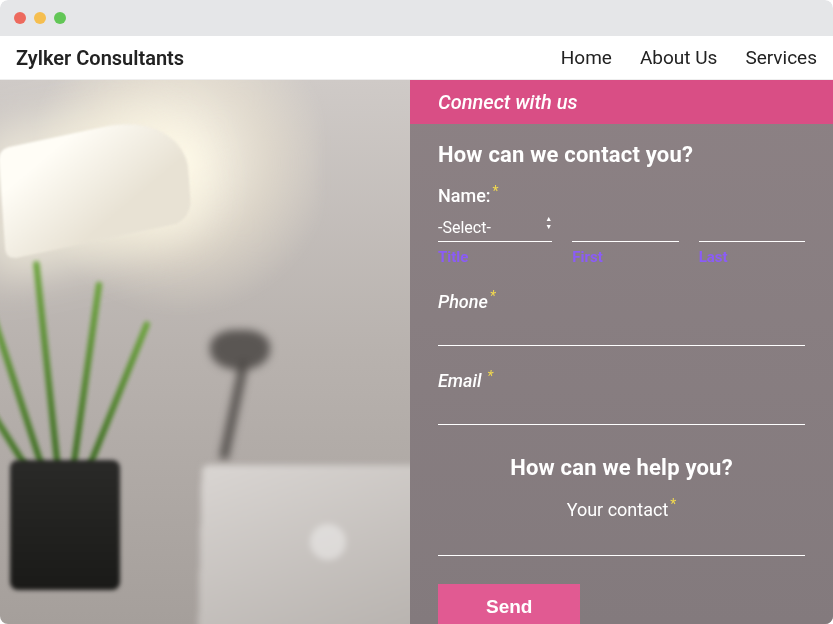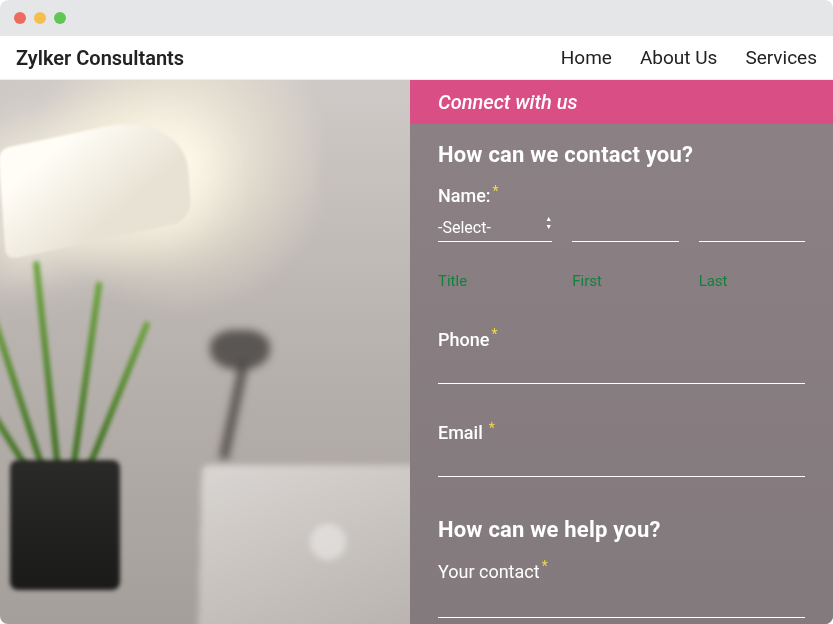--- a/index.html
+++ b/index.html
@@ -109,21 +109,21 @@
   font-size: 20px;
   font-weight: 500;
   padding: 10px 28px;
   font-style: italic;
 }
 .form-body { padding: 18px 28px 22px 28px; color: #fff; flex:1; }
 .section-title { font-size: 22px; font-weight: 700; margin-bottom: 16px; letter-spacing: 0.2px; }
 .label { font-size: 18px; font-weight: 500; margin-bottom: 6px; display:inline-block;}
 .req { color: #f2d94e; font-size: 14px; margin-left: 2px; vertical-align: super; }
 .name-row { display: flex; gap: 20px; align-items: flex-end; margin-top: 2px; }
-.name-col { display: flex; flex-direction: column; gap: 24px; }
+.name-col { display: flex; flex-direction: column; }
 .name-col.title-col { width: 116px; }
 .name-col.first-col { width: 108px; }
 .name-col.last-col { width: 108px; }
 .sel-wrap { position:relative; }
 .sel {
   background: transparent;
   border: none;
   border-bottom: 1.5px solid #fff;
   color: #fff;
   font-size: 16px;
@@ -138,24 +138,24 @@
 .underline-input {
   background: transparent;
   border: none;
   border-bottom: 1.5px solid #fff;
   color: #fff;
   font-size: 16px;
   padding: 4px 0;
   width: 100%;
   outline: none;
 }
-.sublabel { font-size: 15px; color: #15803d; margin-top: 6px; font-weight: 400; }
-.field { margin-top: 36px; }
+.sublabel { font-size: 15px; color: #8b5cf6; margin-top: 6px; font-weight: 700; }
+.field { margin-top: 22px; font-style: italic; }
 .full-underline { border-bottom: 1.5px solid #fff; height: 26px; margin-top: 2px; }
-.help-section { margin-top: 40px; }
+.help-section { margin-top: 30px; text-align: center; }
 .msg-label { font-size: 18px; font-weight: 400; margin-top: 12px; display:block; }
 .msg-underline { border-bottom: 1.5px solid #fff; height: 30px; margin-top: 6px; }
 .send-btn {
   margin-top: 28px;
   background: #e15a92;
   border: none;
   color: #fff;
   font-size: 19px;
   font-weight: 600;
   padding: 12px 48px;

